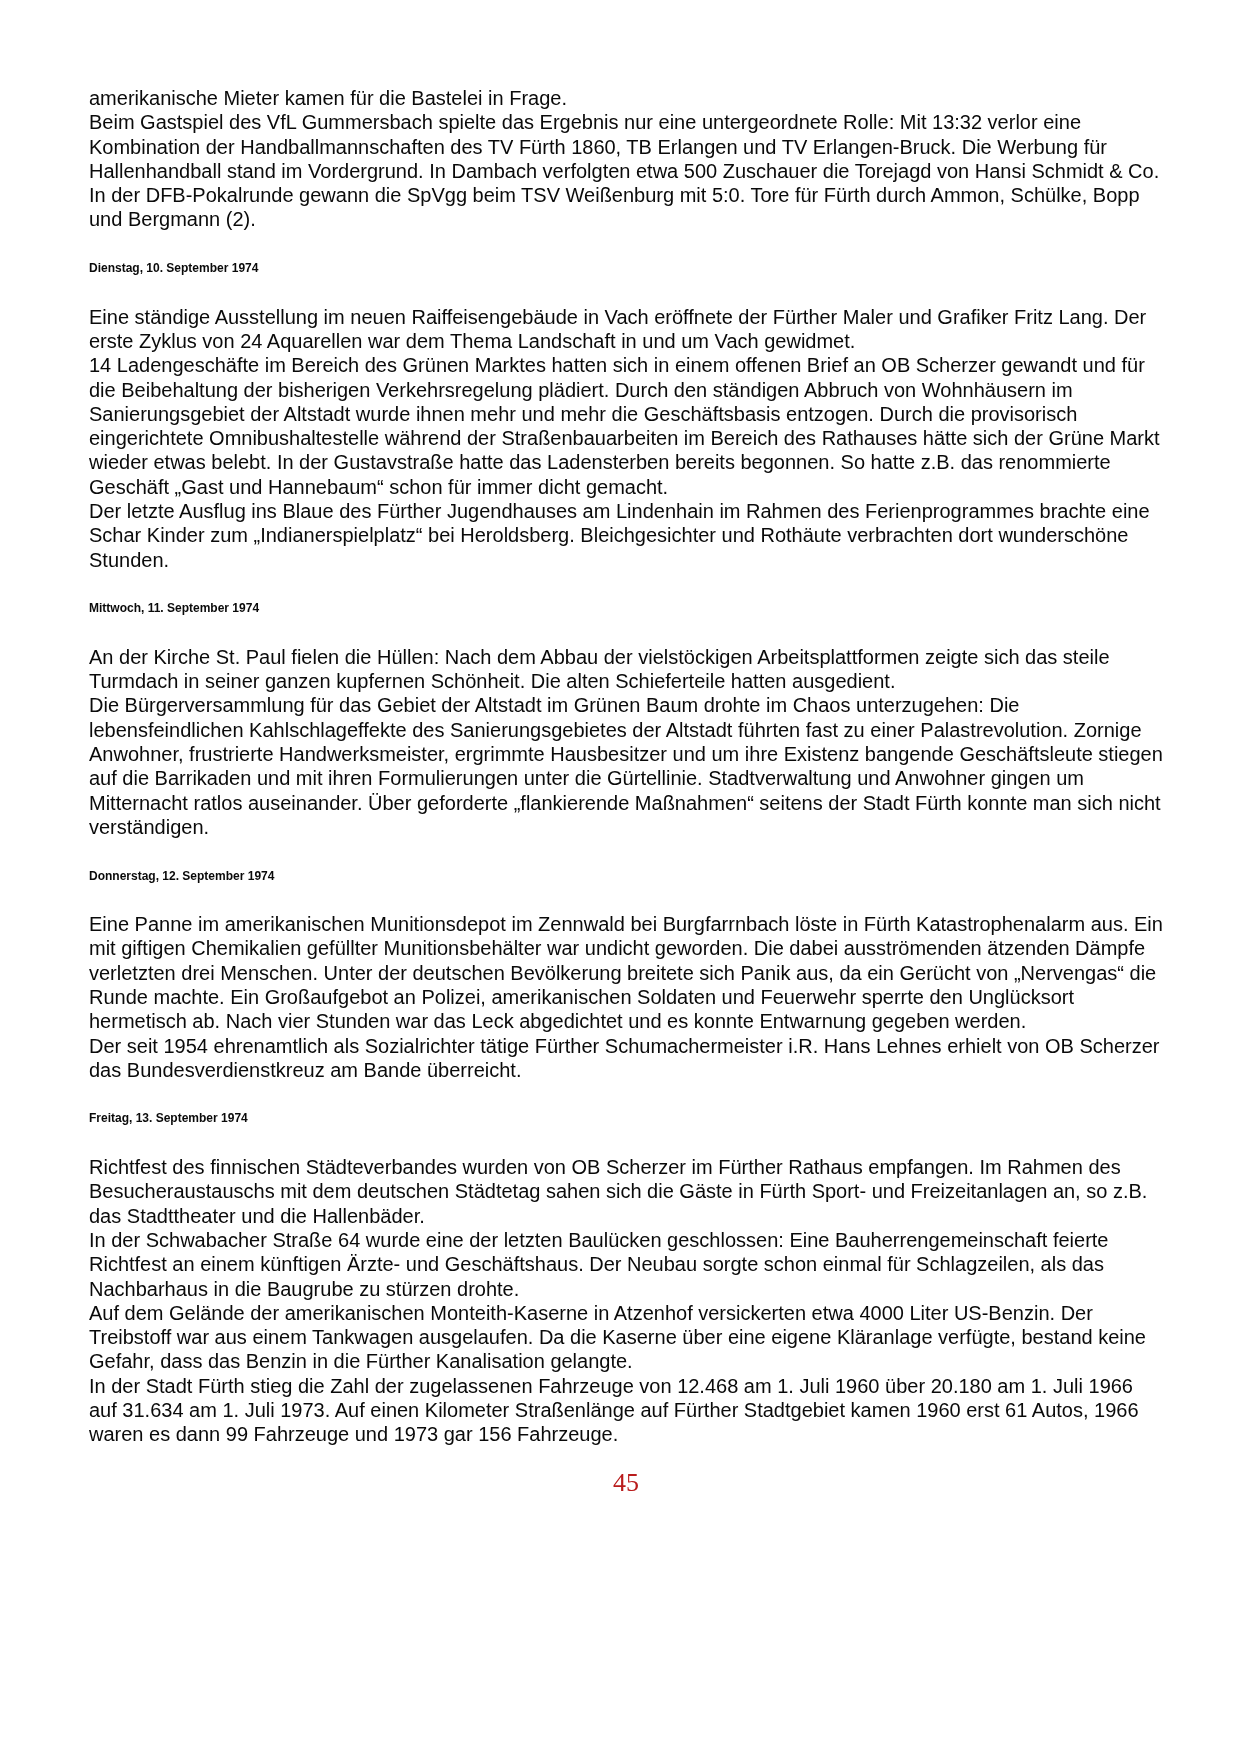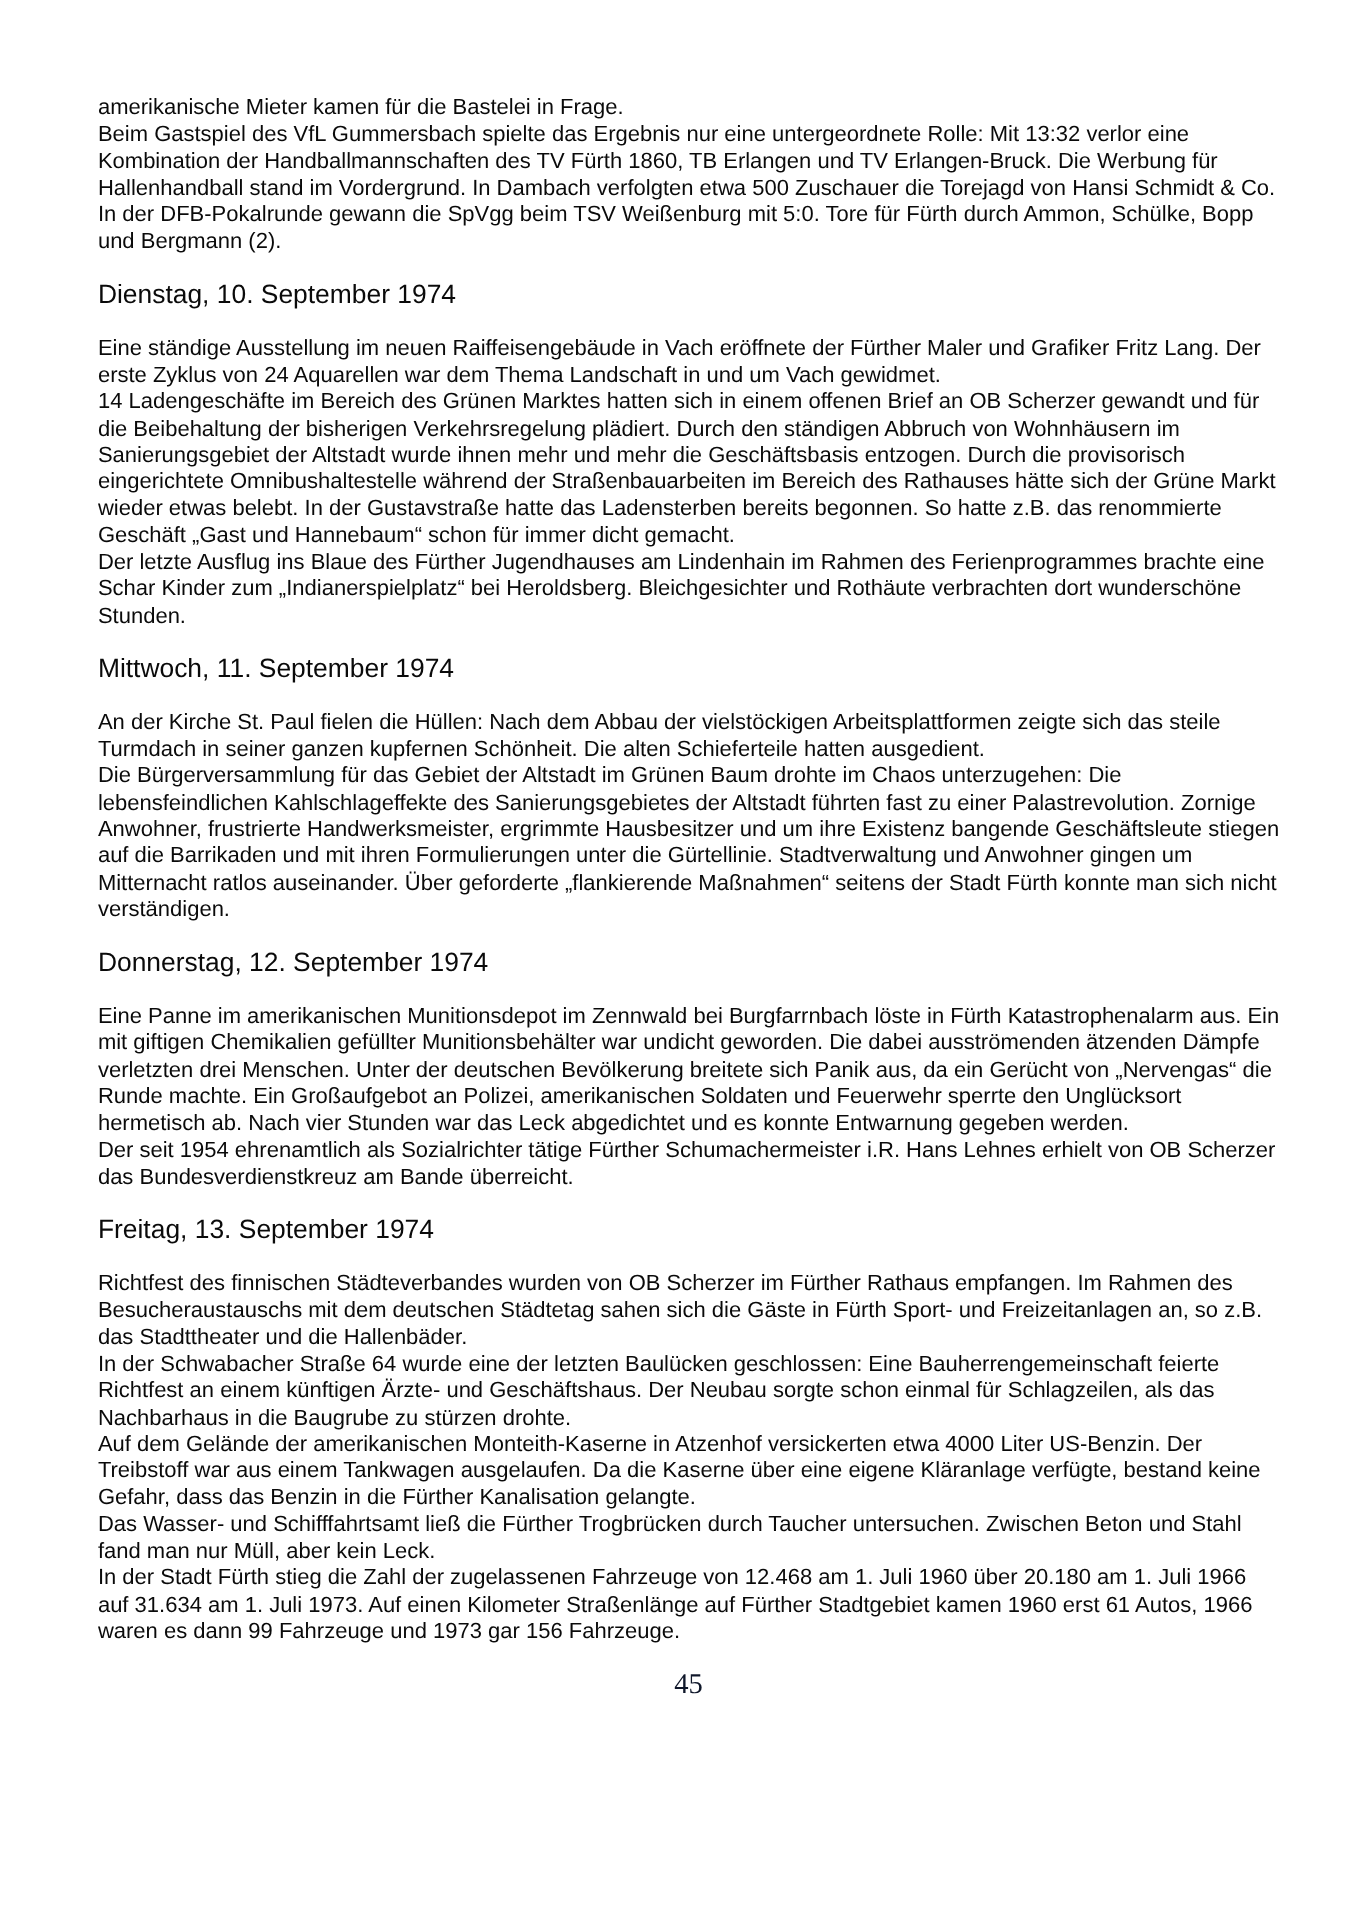--- a/index.html
+++ b/index.html
@@ -19,33 +19,33 @@
     font-size: 20px;
     line-height: 24.3px;
     color: #0a0a0a;
     text-align: left;
   }
   .body-text p {
     margin: 0;
     padding: 0;
   }
   .section-heading {
-    font-size: 24px;
+    font-size: 12px;
     line-height: 24.3px;
-    font-weight: normal;
+    font-weight: bold;
     margin: 24.3px 0 24.3px 0;
     padding: 0;
   }
   .page-number {
     margin-top: 21px;
     text-align: center;
     font-family: "Liberation Serif", "DejaVu Serif", serif;
     font-size: 26px;
     line-height: 30px;
-    color: #0f172a;
+    color: #b91c1c;
   }
 </style>
 </head>
 <body>
 
 <div class="page">
   <div class="body-text">
 
     <p>amerikanische Mieter kamen für die Bastelei in Frage.</p>
     <p>Beim Gastspiel des VfL Gummersbach spielte das Ergebnis nur eine untergeordnete Rolle: Mit 13:32 verlor eine Kombination der Handballmannschaften des TV Fürth 1860, TB Erlangen und TV Erlangen-Bruck. Die Werbung für Hallenhandball stand im Vordergrund. In Dambach verfolgten etwa 500 Zuschauer die Torejagd von Hansi Schmidt &amp; Co.</p>
@@ -61,20 +61,19 @@
     <p>Die Bürgerversammlung für das Gebiet der Altstadt im Grünen Baum drohte im Chaos unterzugehen: Die lebensfeindlichen Kahlschlageffekte des Sanierungsgebietes der Altstadt führten fast zu einer Palastrevolution. Zornige Anwohner, frustrierte Handwerksmeister, ergrimmte Hausbesitzer und um ihre Existenz bangende Geschäftsleute stiegen auf die Barrikaden und mit ihren Formulierungen unter die Gürtellinie. Stadtverwaltung und Anwohner gingen um Mitternacht ratlos auseinander. Über geforderte „flankierende Maßnahmen“ seitens der Stadt Fürth konnte man sich nicht verständigen.</p>
 
     <div class="section-heading">Donnerstag, 12. September 1974</div>
     <p>Eine Panne im amerikanischen Munitionsdepot im Zennwald bei Burgfarrnbach löste in Fürth Katastrophenalarm aus. Ein mit giftigen Chemikalien gefüllter Munitionsbehälter war undicht geworden. Die dabei ausströmenden ätzenden Dämpfe verletzten drei Menschen. Unter der deutschen Bevölkerung breitete sich Panik aus, da ein Gerücht von „Nervengas“ die Runde machte. Ein Großaufgebot an Polizei, amerikanischen Soldaten und Feuerwehr sperrte den Unglücksort hermetisch ab. Nach vier Stunden war das Leck abgedichtet und es konnte Entwarnung gegeben werden.</p>
     <p>Der seit 1954 ehrenamtlich als Sozialrichter tätige Fürther Schumachermeister i.R. Hans Lehnes erhielt von OB Scherzer das Bundesverdienstkreuz am Bande überreicht.</p>
 
     <div class="section-heading">Freitag, 13. September 1974</div>
     <p>Richtfest des finnischen Städteverbandes wurden von OB Scherzer im Fürther Rathaus empfangen. Im Rahmen des Besucheraustauschs mit dem deutschen Städtetag sahen sich die Gäste in Fürth Sport- und Freizeitanlagen an, so z.B. das Stadttheater und die Hallenbäder.</p>
     <p>In der Schwabacher Straße 64 wurde eine der letzten Baulücken geschlossen: Eine Bauherrengemeinschaft feierte Richtfest an einem künftigen Ärzte- und Geschäftshaus. Der Neubau sorgte schon einmal für Schlagzeilen, als das Nachbarhaus in die Baugrube zu stürzen drohte.</p>
     <p>Auf dem Gelände der amerikanischen Monteith-Kaserne in Atzenhof versickerten etwa 4000 Liter US-Benzin. Der Treibstoff war aus einem Tankwagen ausgelaufen. Da die Kaserne über eine eigene Kläranlage verfügte, bestand keine Gefahr, dass das Benzin in die Fürther Kanalisation gelangte.</p>
-    <p>Das Wasser- und Schifffahrtsamt ließ die Fürther Trogbrücken durch Taucher untersuchen. Zwischen Beton und Stahl fand man nur Müll, aber kein Leck.</p>
 
     <p>In der Stadt Fürth stieg die Zahl der zugelassenen Fahrzeuge von 12.468 am 1. Juli 1960 über 20.180 am 1. Juli 1966 auf 31.634 am 1. Juli 1973. Auf einen Kilometer Straßenlänge auf Fürther Stadtgebiet kamen 1960 erst 61 Autos, 1966 waren es dann 99 Fahrzeuge und 1973 gar 156 Fahrzeuge.</p>
 
   </div>
 
   <div class="page-number">45</div>
 </div>
 
 </body></html>

